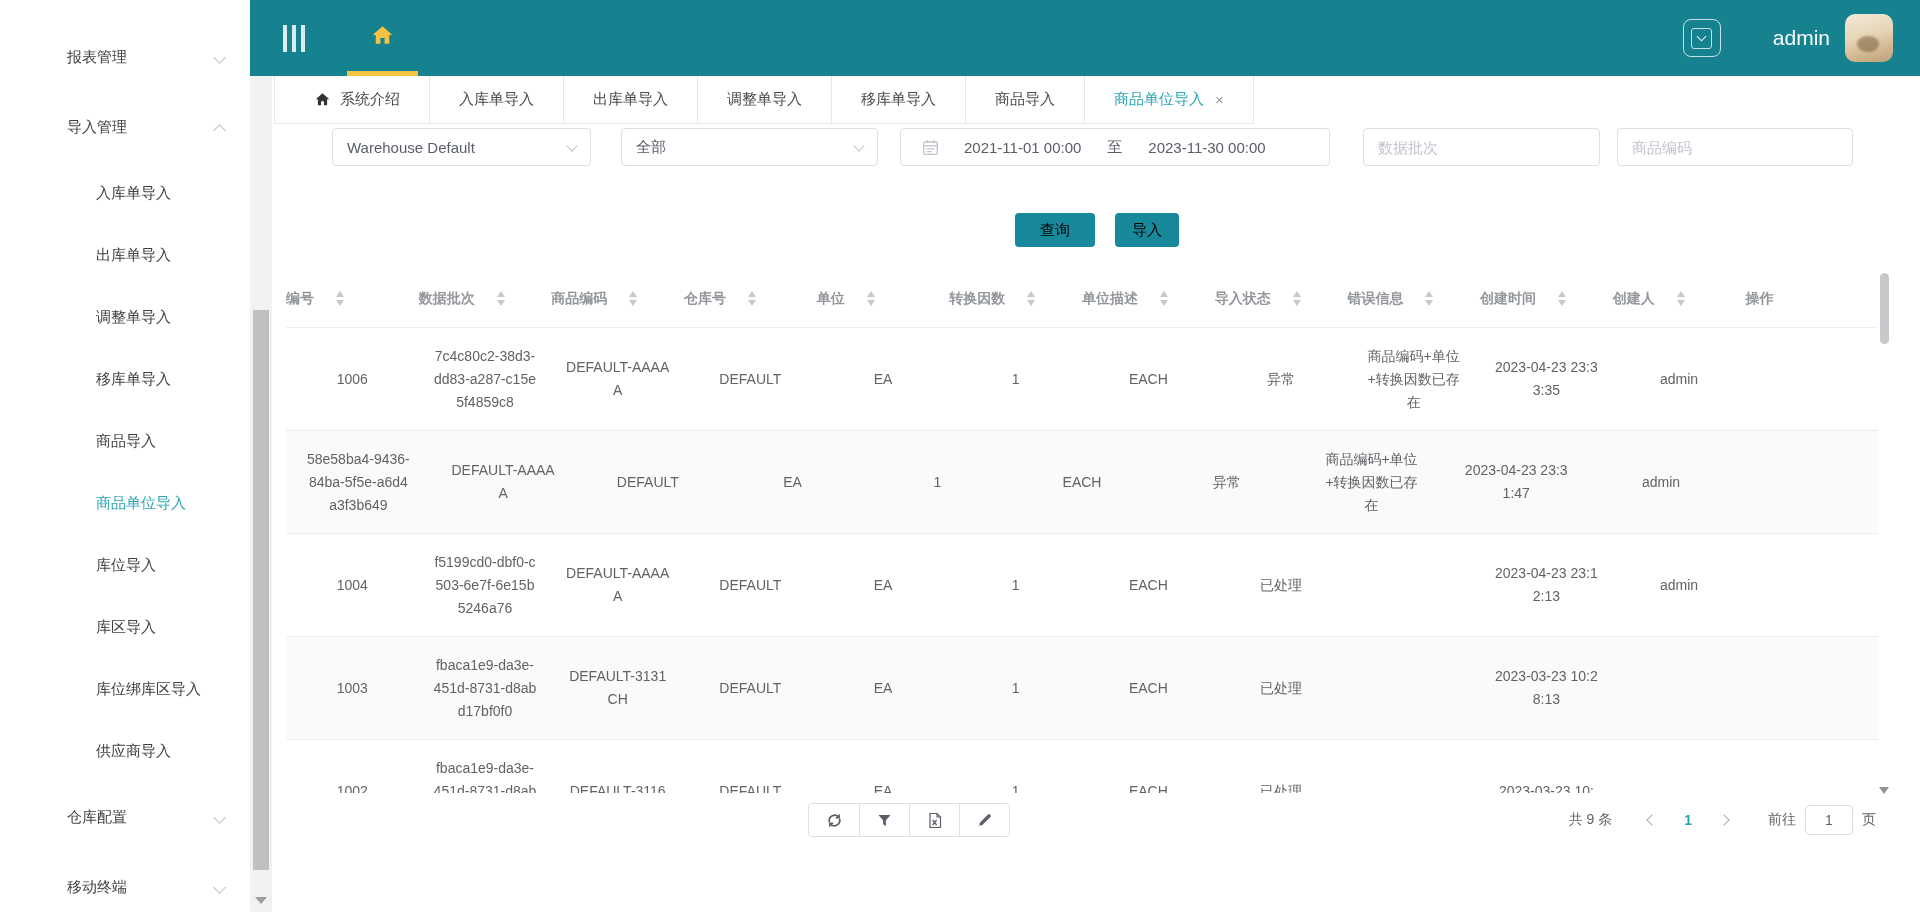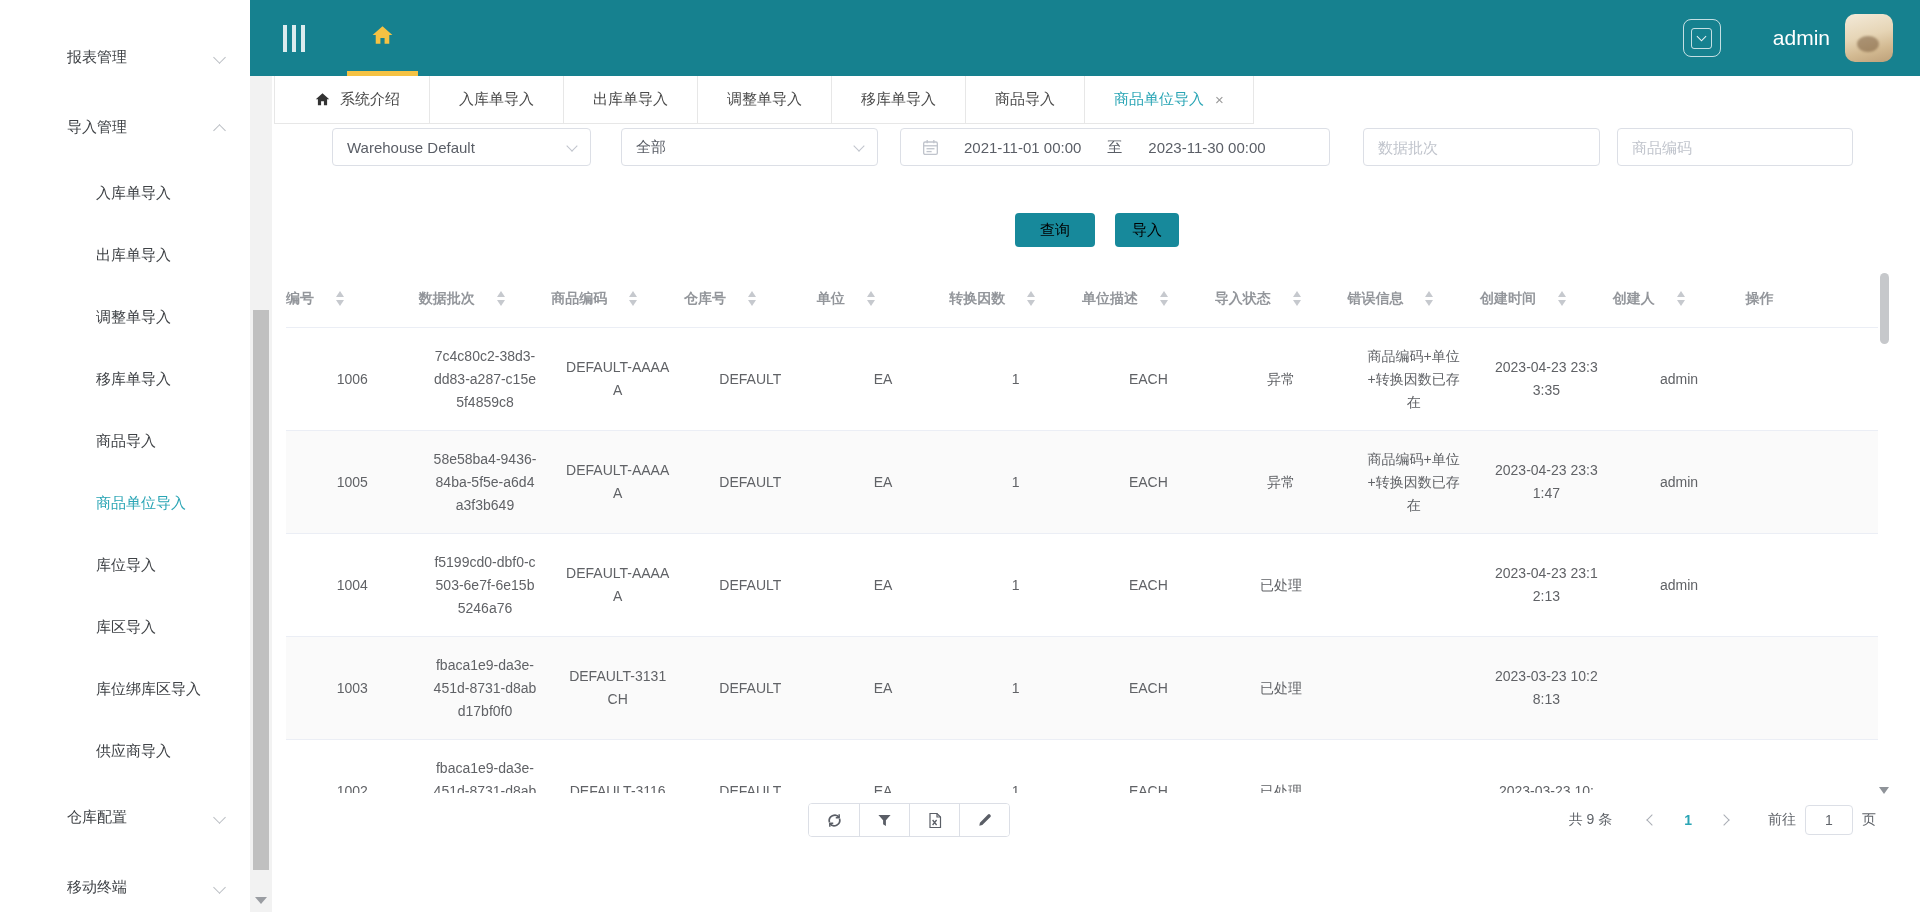--- a/index.html
+++ b/index.html
@@ -414,23 +414,20 @@
           </div>
           <div class="td">
             <span>admin</span>
           </div>
           <div class="td">
             <span></span>
           </div>
         </div>
 
         <div class="tr">
-          <div class="td">
-            <span>1005</span>
-          </div>
           <div class="td">
             <span>58e58ba4-9436-84ba-5f5e-a6d4a3f3b649</span>
           </div>
           <div class="td">
             <span>DEFAULT-AAAAA</span>
           </div>
           <div class="td">
             <span>DEFAULT</span>
           </div>
           <div class="td">

